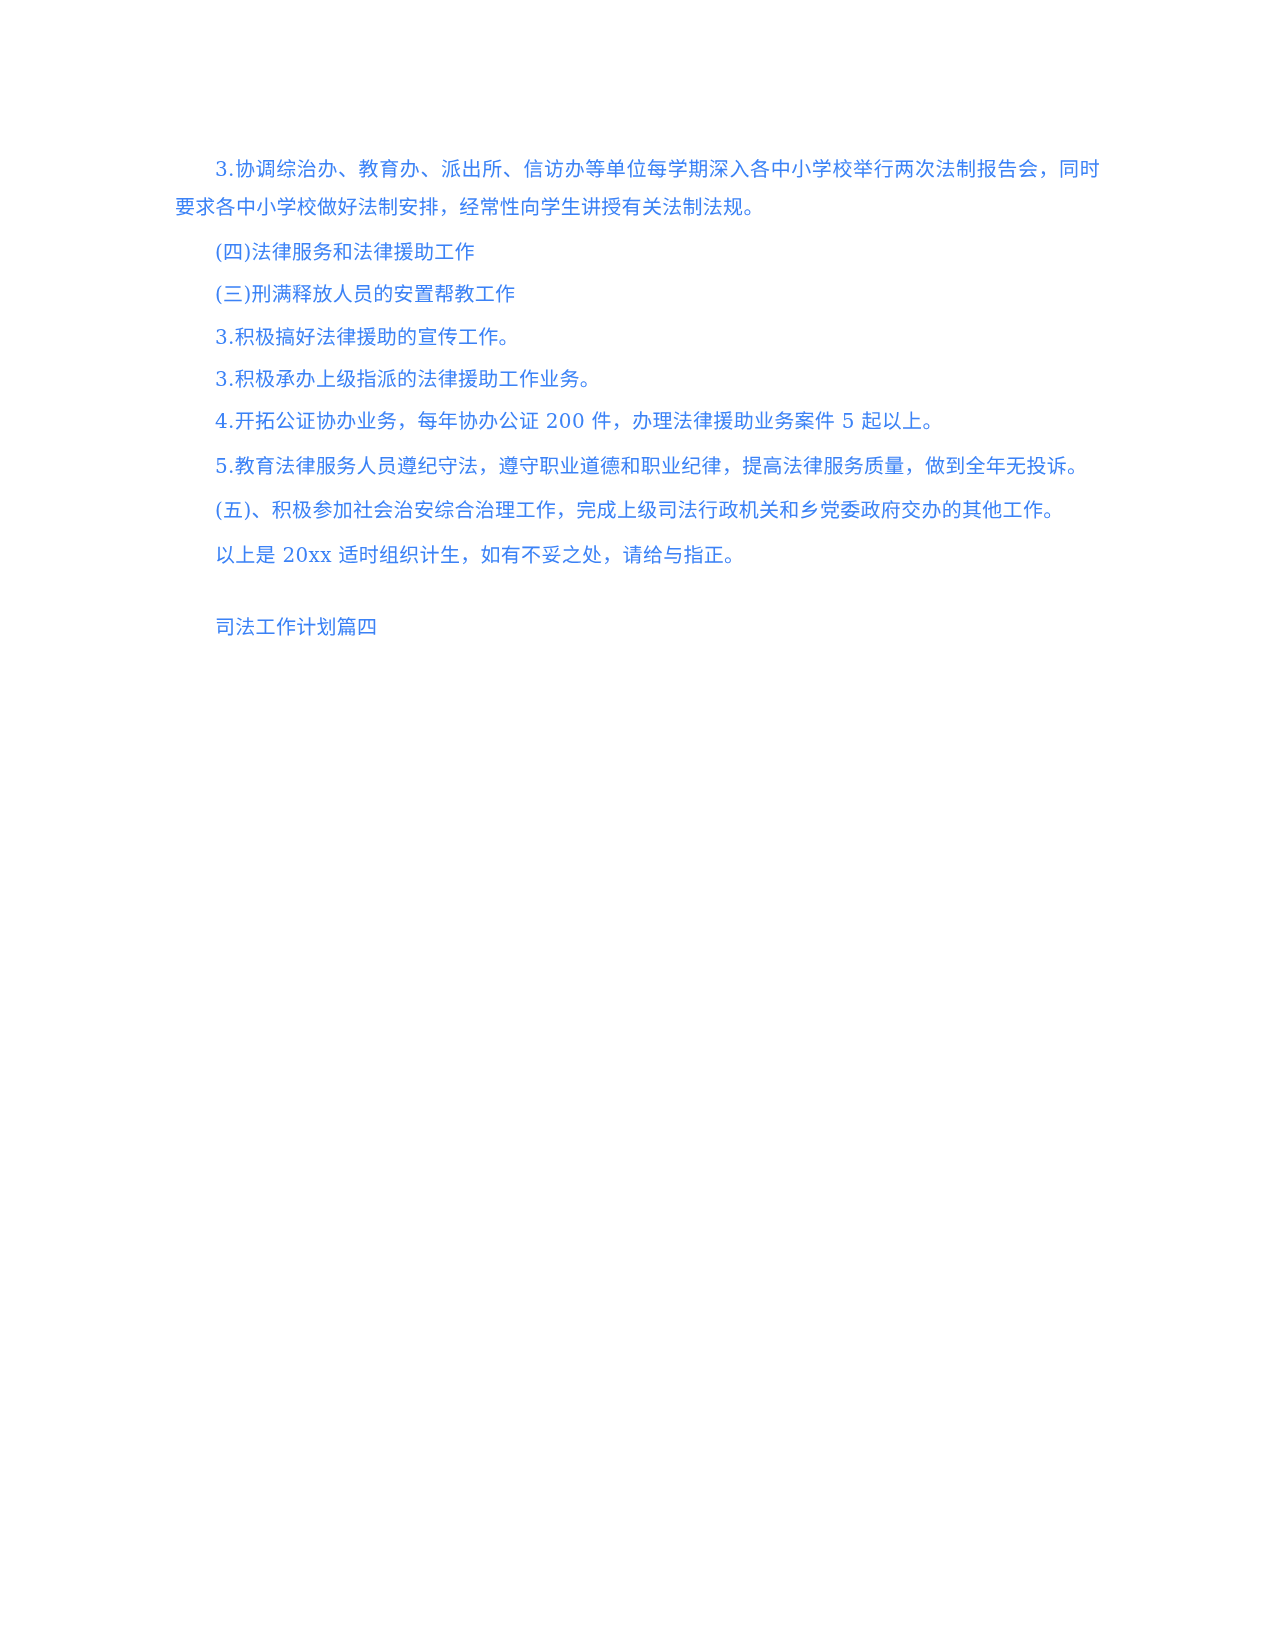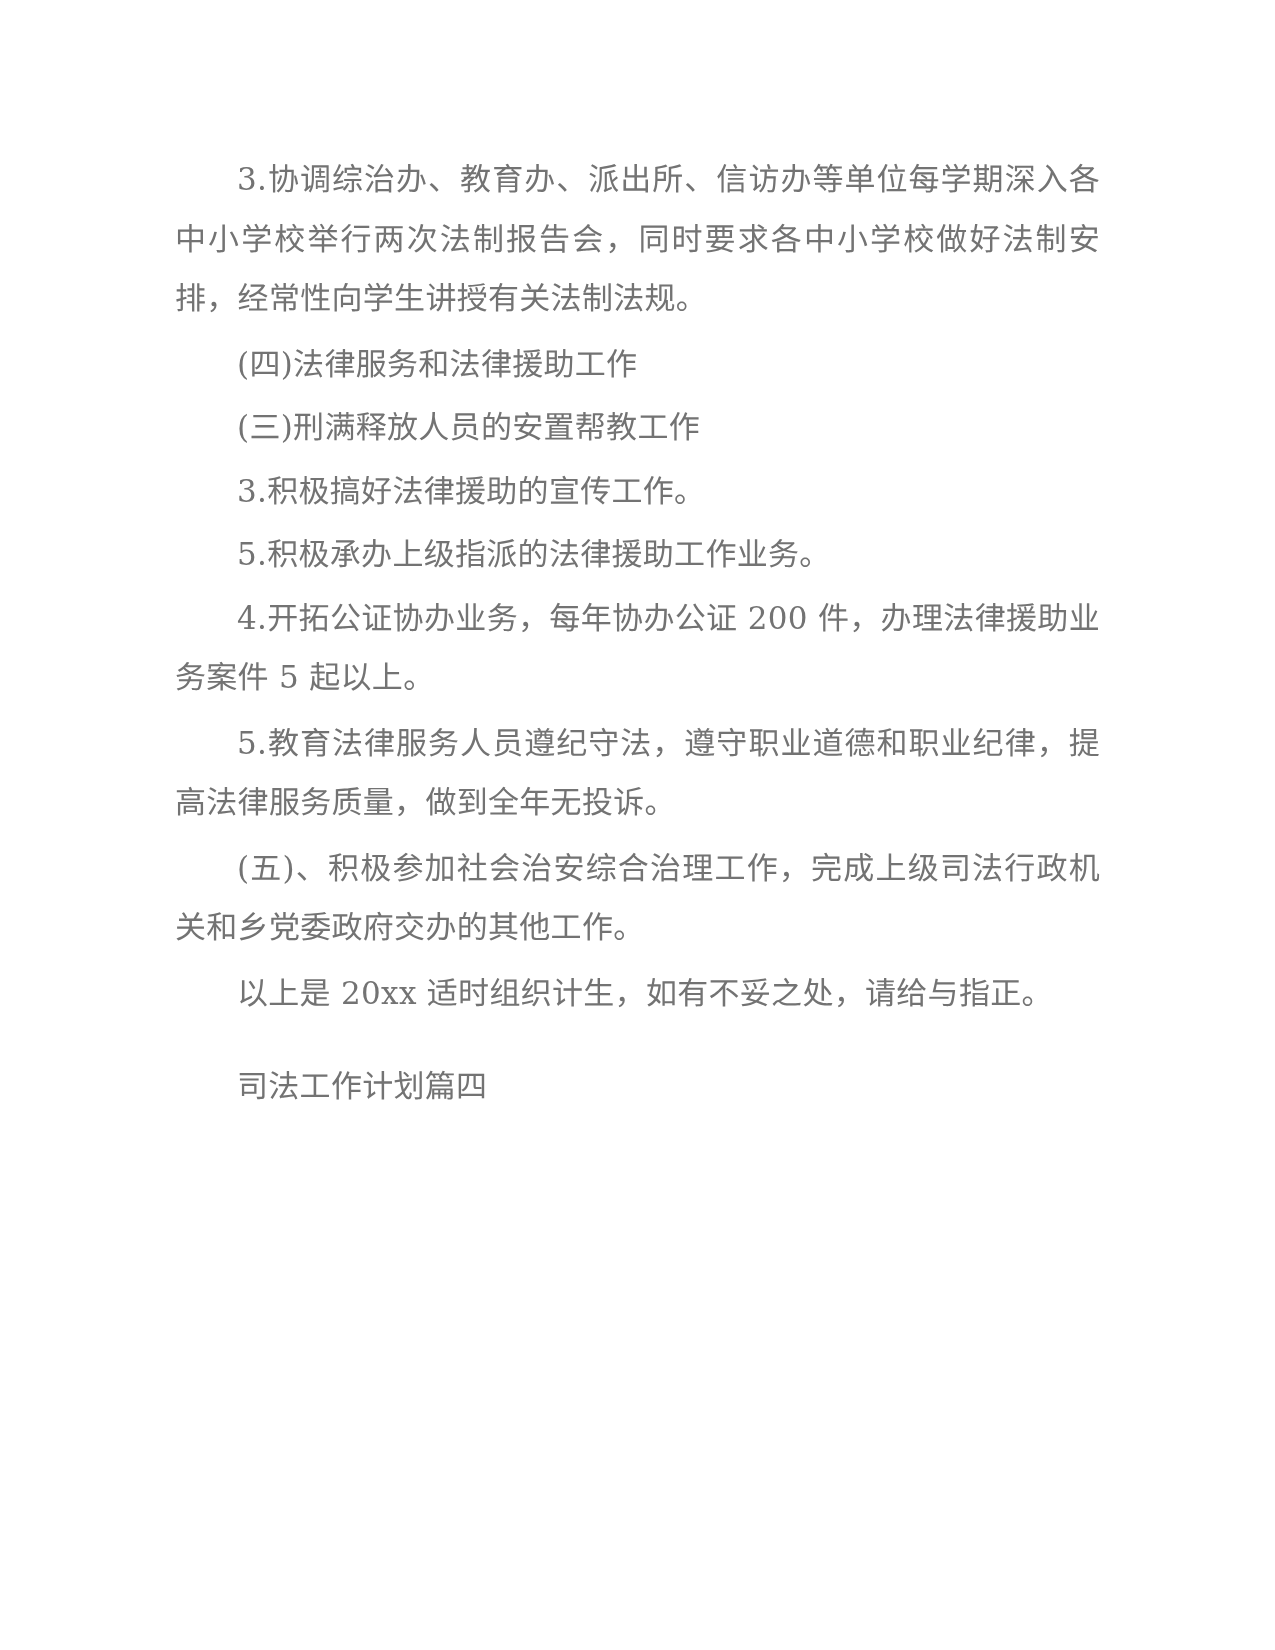--- a/index.html
+++ b/index.html
@@ -10,23 +10,23 @@
   .page {
     position: relative;
     width: 1275px;
     height: 1650px;
     background: #ffffff;
     box-sizing: border-box;
     padding: 150px 175px 0 175px;
     font-family: "DejaVu Serif", "Liberation Serif", serif;
   }
   .doc-body {
-    font-size: 31px;
+    font-size: 20px;
     line-height: 1.92;
-    color: #737373;
+    color: #3b82f6;
     text-align: justify;
     text-justify: inter-ideograph;
     letter-spacing: 0.3px;
   }
   .para {
     margin: 0 0 6px 0;
     text-indent: 2em;
     white-space: normal;
   }
   .para.tight {
@@ -39,20 +39,20 @@
 </style>
 </head>
 <body>
 
 <div class="page">
   <div class="doc-body">
     <p class="para">3.协调综治办、教育办、派出所、信访办等单位每学期深入各中小学校举行两次法制报告会，同时要求各中小学校做好法制安排，经常性向学生讲授有关法制法规。</p>
     <p class="para tight">(四)法律服务和法律援助工作</p>
     <p class="para tight">(三)刑满释放人员的安置帮教工作</p>
     <p class="para tight">3.积极搞好法律援助的宣传工作。</p>
-    <p class="para tight">5.积极承办上级指派的法律援助工作业务。</p>
+    <p class="para tight">3.积极承办上级指派的法律援助工作业务。</p>
     <p class="para">4.开拓公证协办业务，每年协办公证 200 件，办理法律援助业务案件 5 起以上。</p>
     <p class="para">5.教育法律服务人员遵纪守法，遵守职业道德和职业纪律，提高法律服务质量，做到全年无投诉。</p>
     <p class="para">(五)、积极参加社会治安综合治理工作，完成上级司法行政机关和乡党委政府交办的其他工作。</p>
     <p class="para">以上是 20xx 适时组织计生，如有不妥之处，请给与指正。</p>
     <p class="para closing">司法工作计划篇四</p>
   </div>
 </div>
 
 </body></html>

